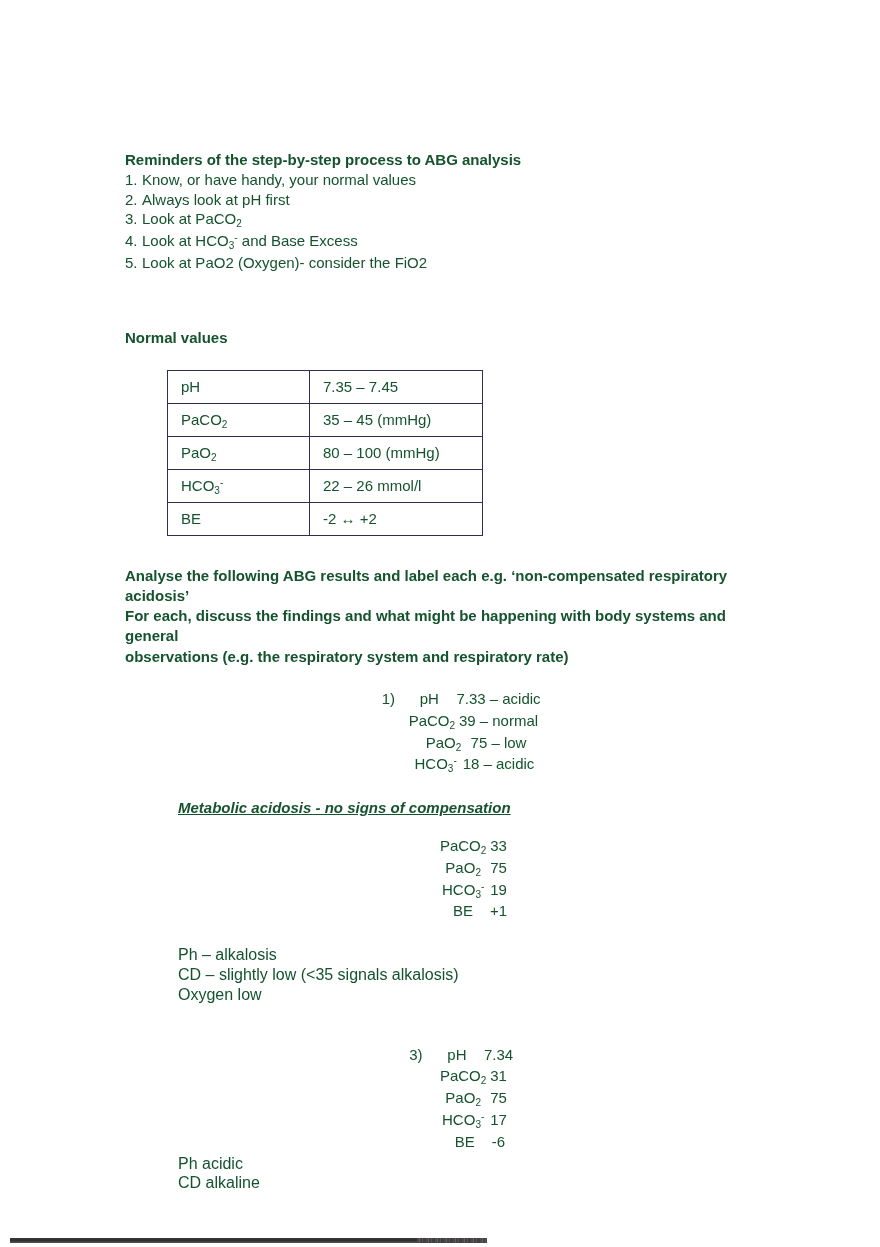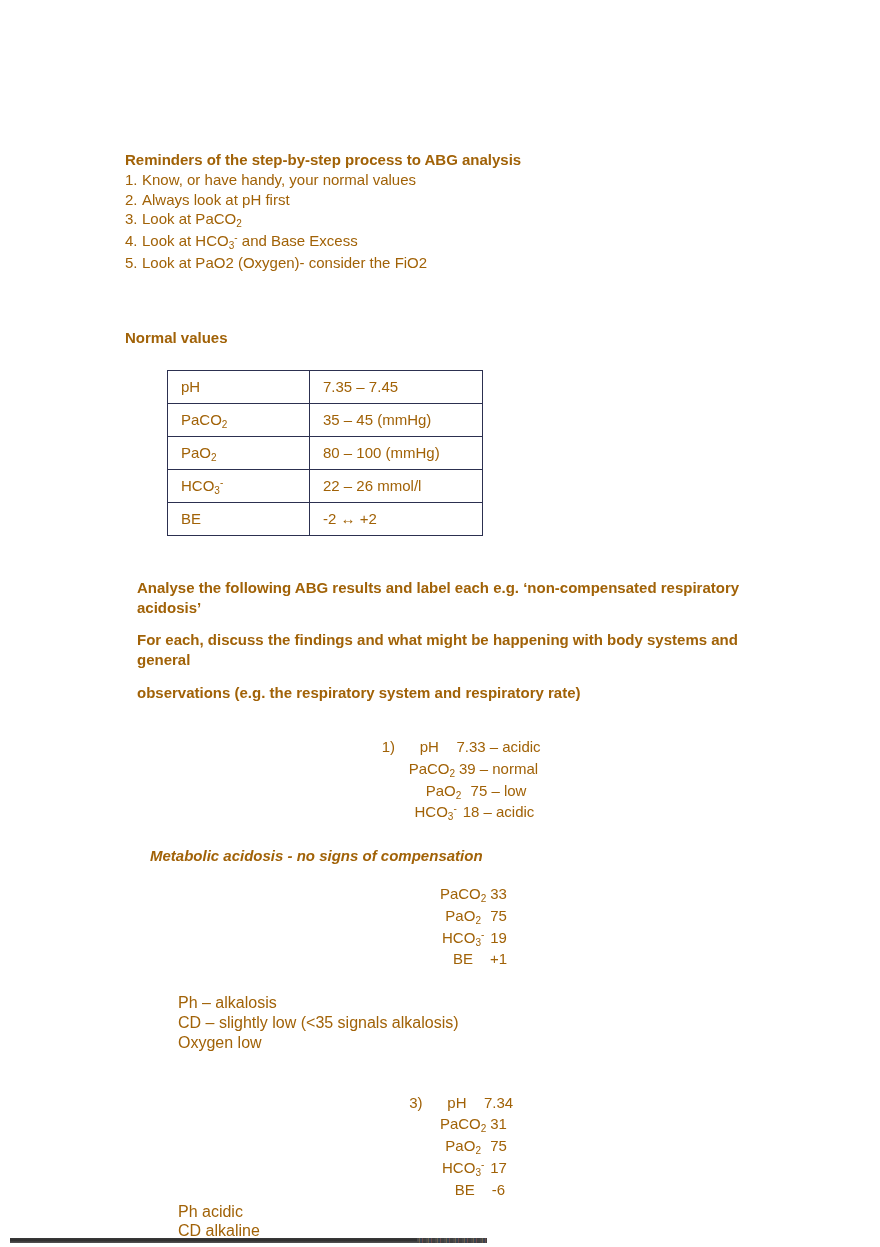--- a/index.html
+++ b/index.html
@@ -6,21 +6,21 @@
     margin: 0;
     padding: 0;
     background: #ffffff;
   }
   .page {
     position: relative;
     width: 816px;
     height: 1247px;
     background: #ffffff;
     font-family: "Liberation Sans", sans-serif;
-    color: #a16207;
+    color: #14532d;
     overflow: hidden;
   }
   .content {
     position: absolute;
     left: 125px;
     top: 150px;
     width: 640px;
   }
   .heading {
     font-weight: bold;
@@ -56,21 +56,21 @@
   table.normal-values td {
     border: 1px solid #2c3050;
     height: 32px;
     padding: 0 0 0 13px;
     font-size: 15px;
     vertical-align: middle;
   }
   table.normal-values td.label-col { width: 128px; }
 
   .analyse-block p {
-    margin: 12px;
+    margin: 0;
     font-weight: bold;
     font-size: 15px;
     line-height: 20.3px;
   }
 
   .result-group {
     margin-left: 25px;
     position: relative;
   }
   .result-line {
@@ -102,21 +102,23 @@
     font-size: 16px;
     line-height: 19.8px;
     margin-left: 28px;
     white-space: nowrap;
   }
   .conclusion {
     font-size: 15px;
     line-height: 19.8px;
     font-weight: bold;
     font-style: italic;
-    white-space: nowrap;
+    margin-left: 28px;
+    white-space: nowrap;
+    text-decoration: underline;
   }
   sub { font-size: 10px; vertical-align: baseline; position: relative; top: 3px; }
   sup { font-size: 10px; vertical-align: baseline; position: relative; top: -5px; }
 
   .bottom-strip {
     position: absolute;
     left: 10px;
     top: 1238px;
     width: 477px;
     height: 5px;

